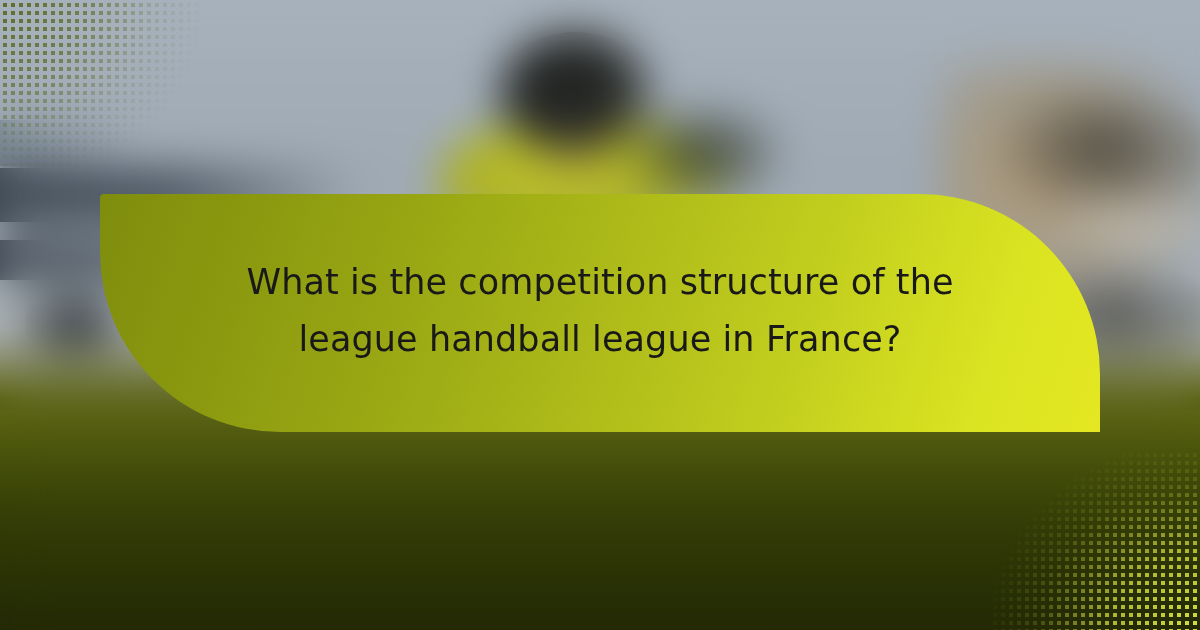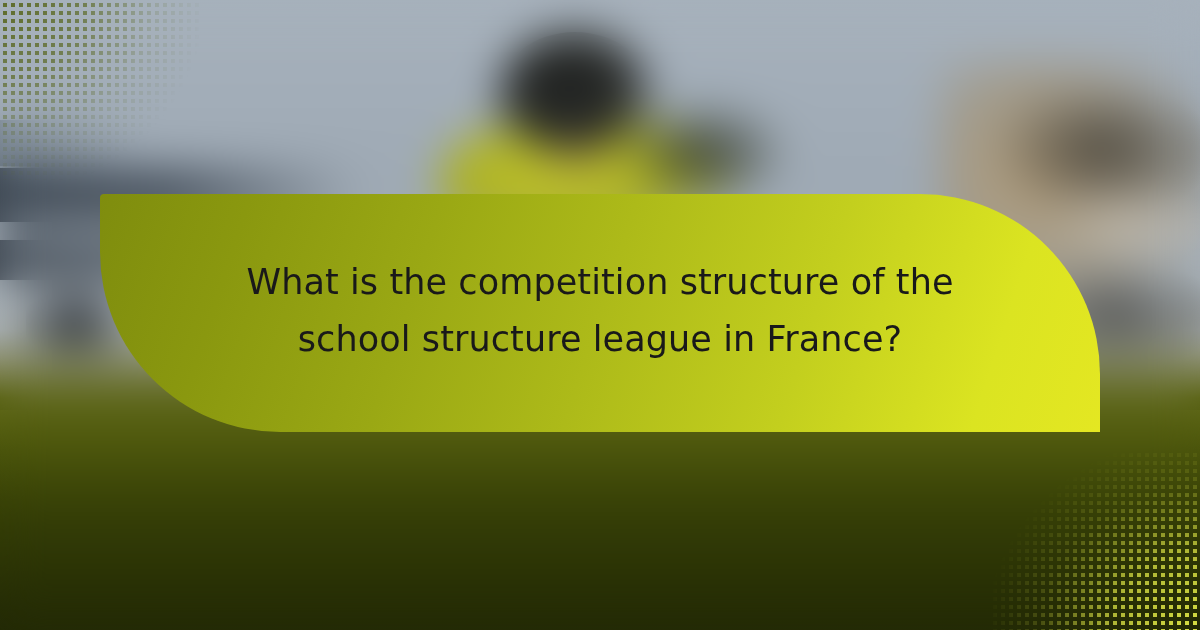--- a/index.html
+++ b/index.html
@@ -202,17 +202,17 @@
     <div class="bg-grass-glow"></div>
     <div class="photo-blur"></div>
   </div>
 
   <div class="dots dots-tl"></div>
   <div class="dots dots-br"></div>
 
   <div class="card">
     <div class="card-text">
       <span>What is the competition structure of the</span><br>
-      <span>school structure league in France?</span>
+      <span>league handball league in France?</span>
     </div>
   </div>
 
 </div>
 
 </body></html>

